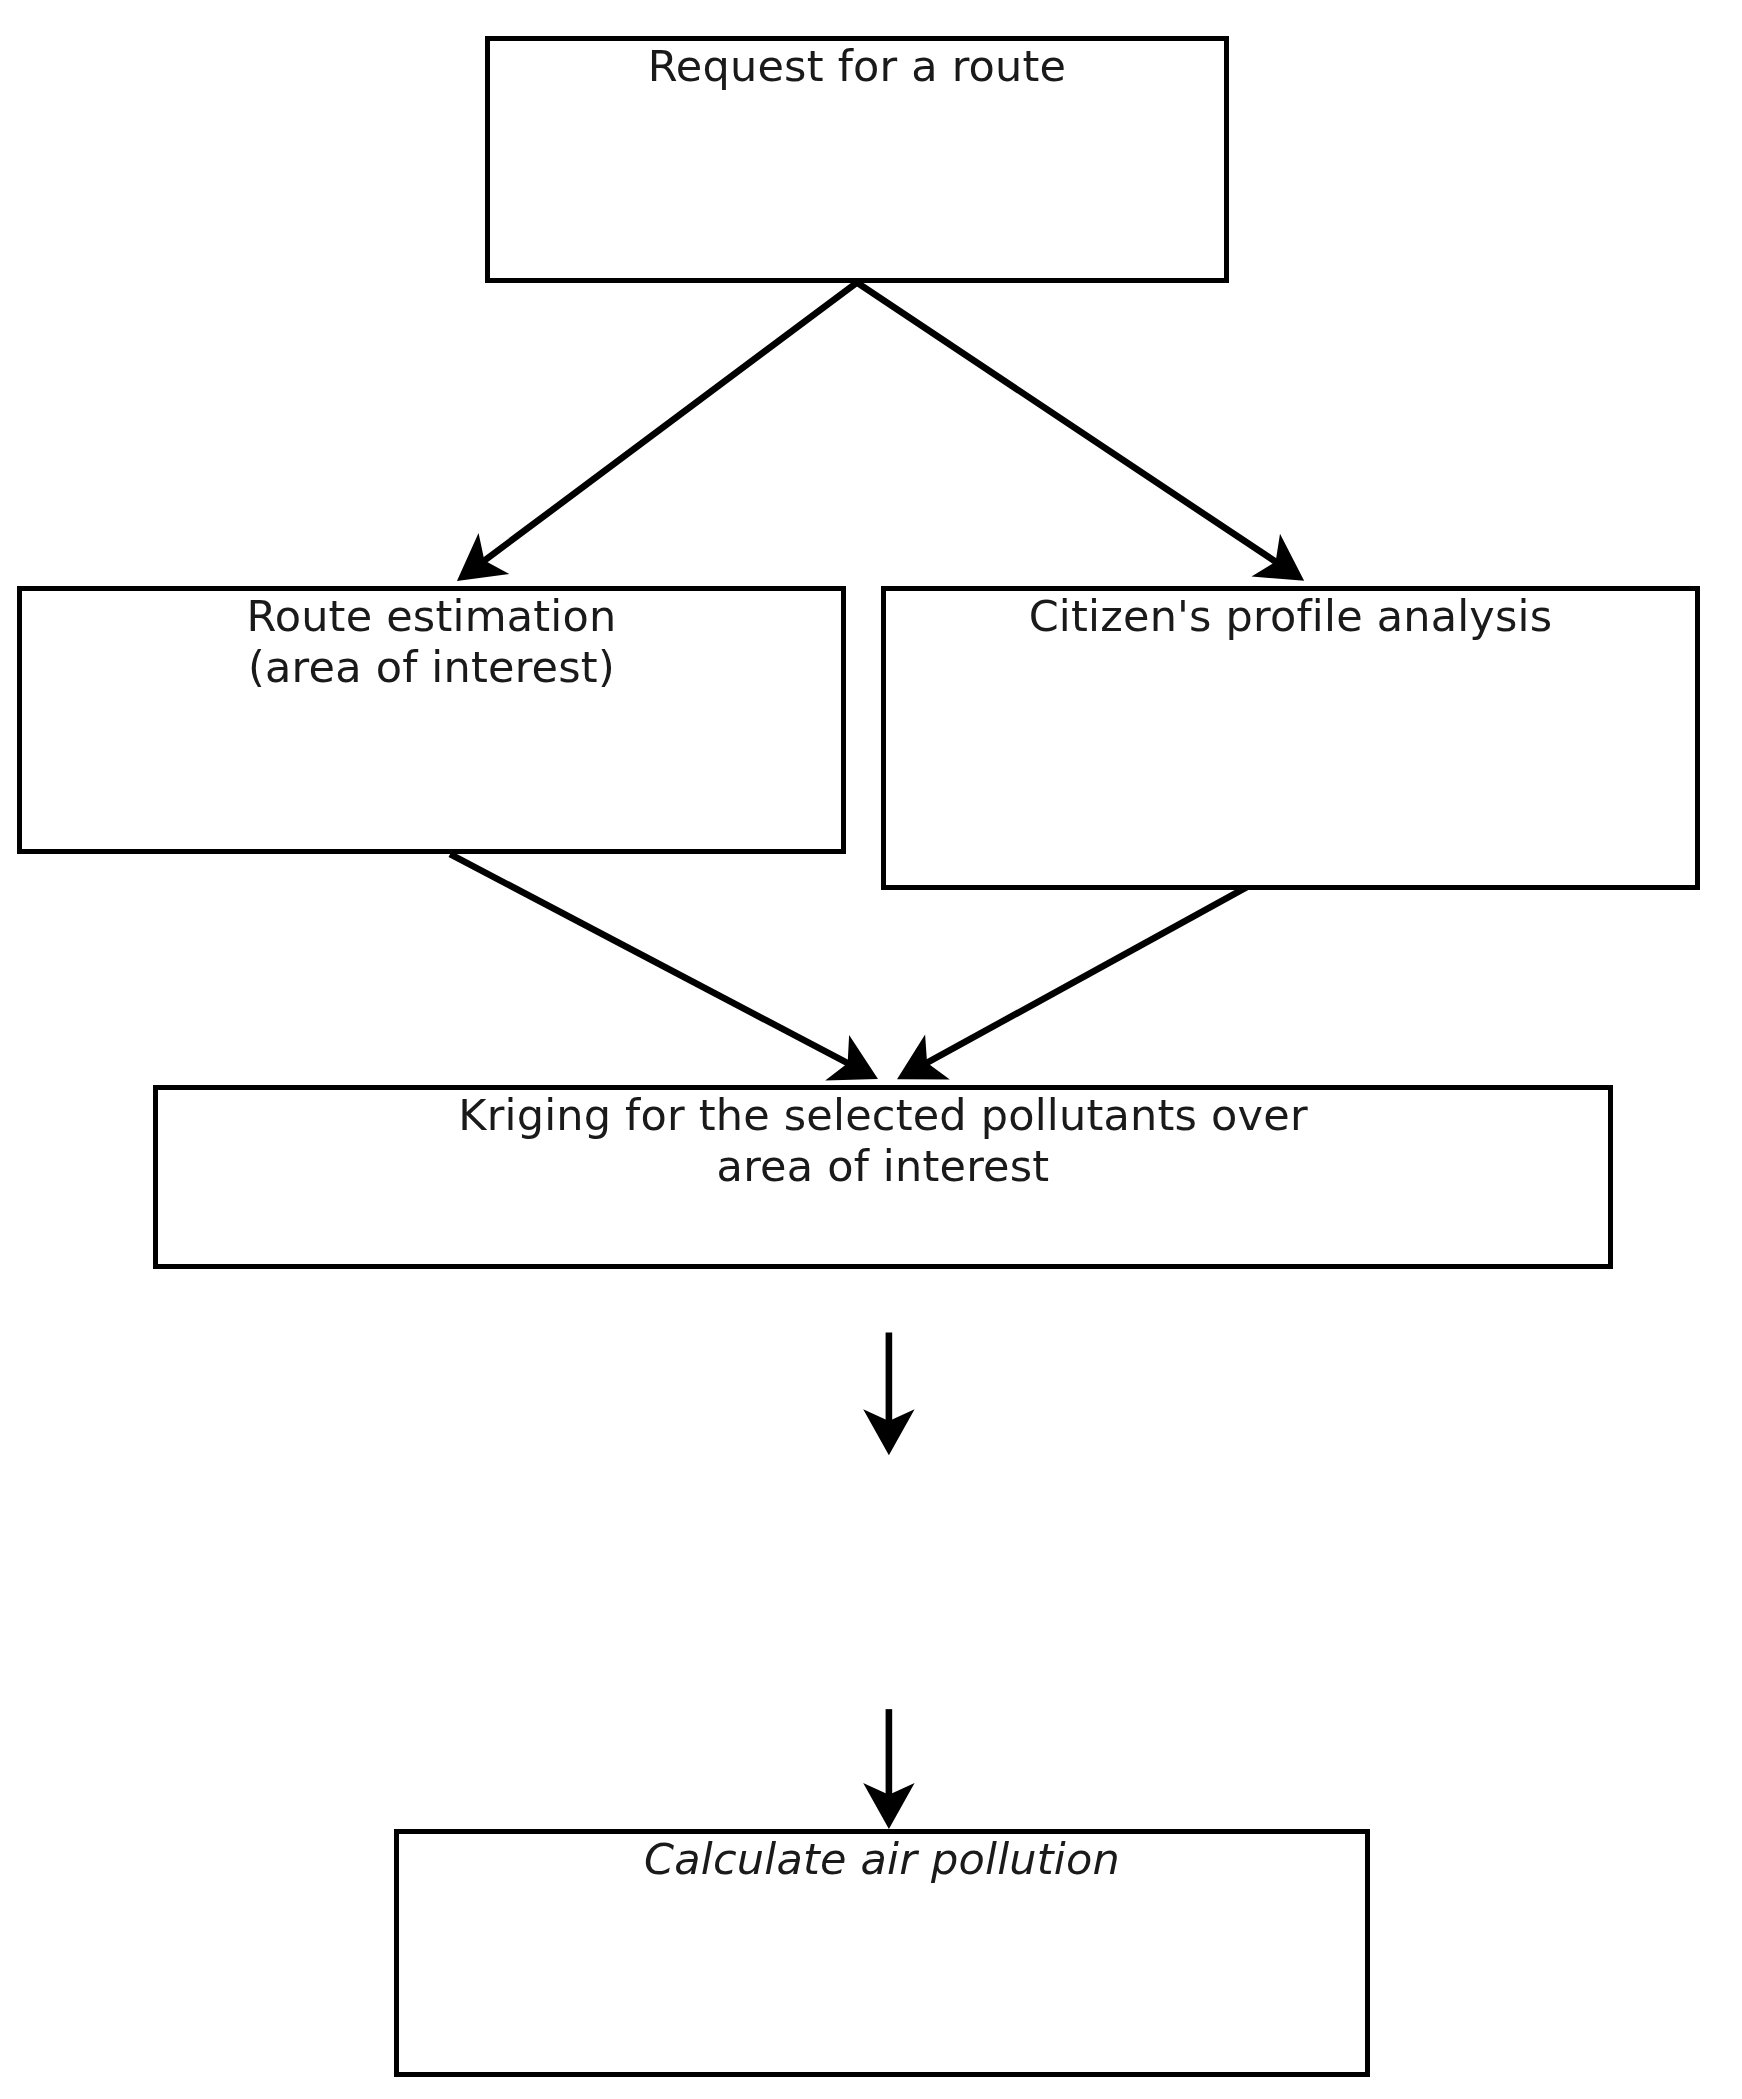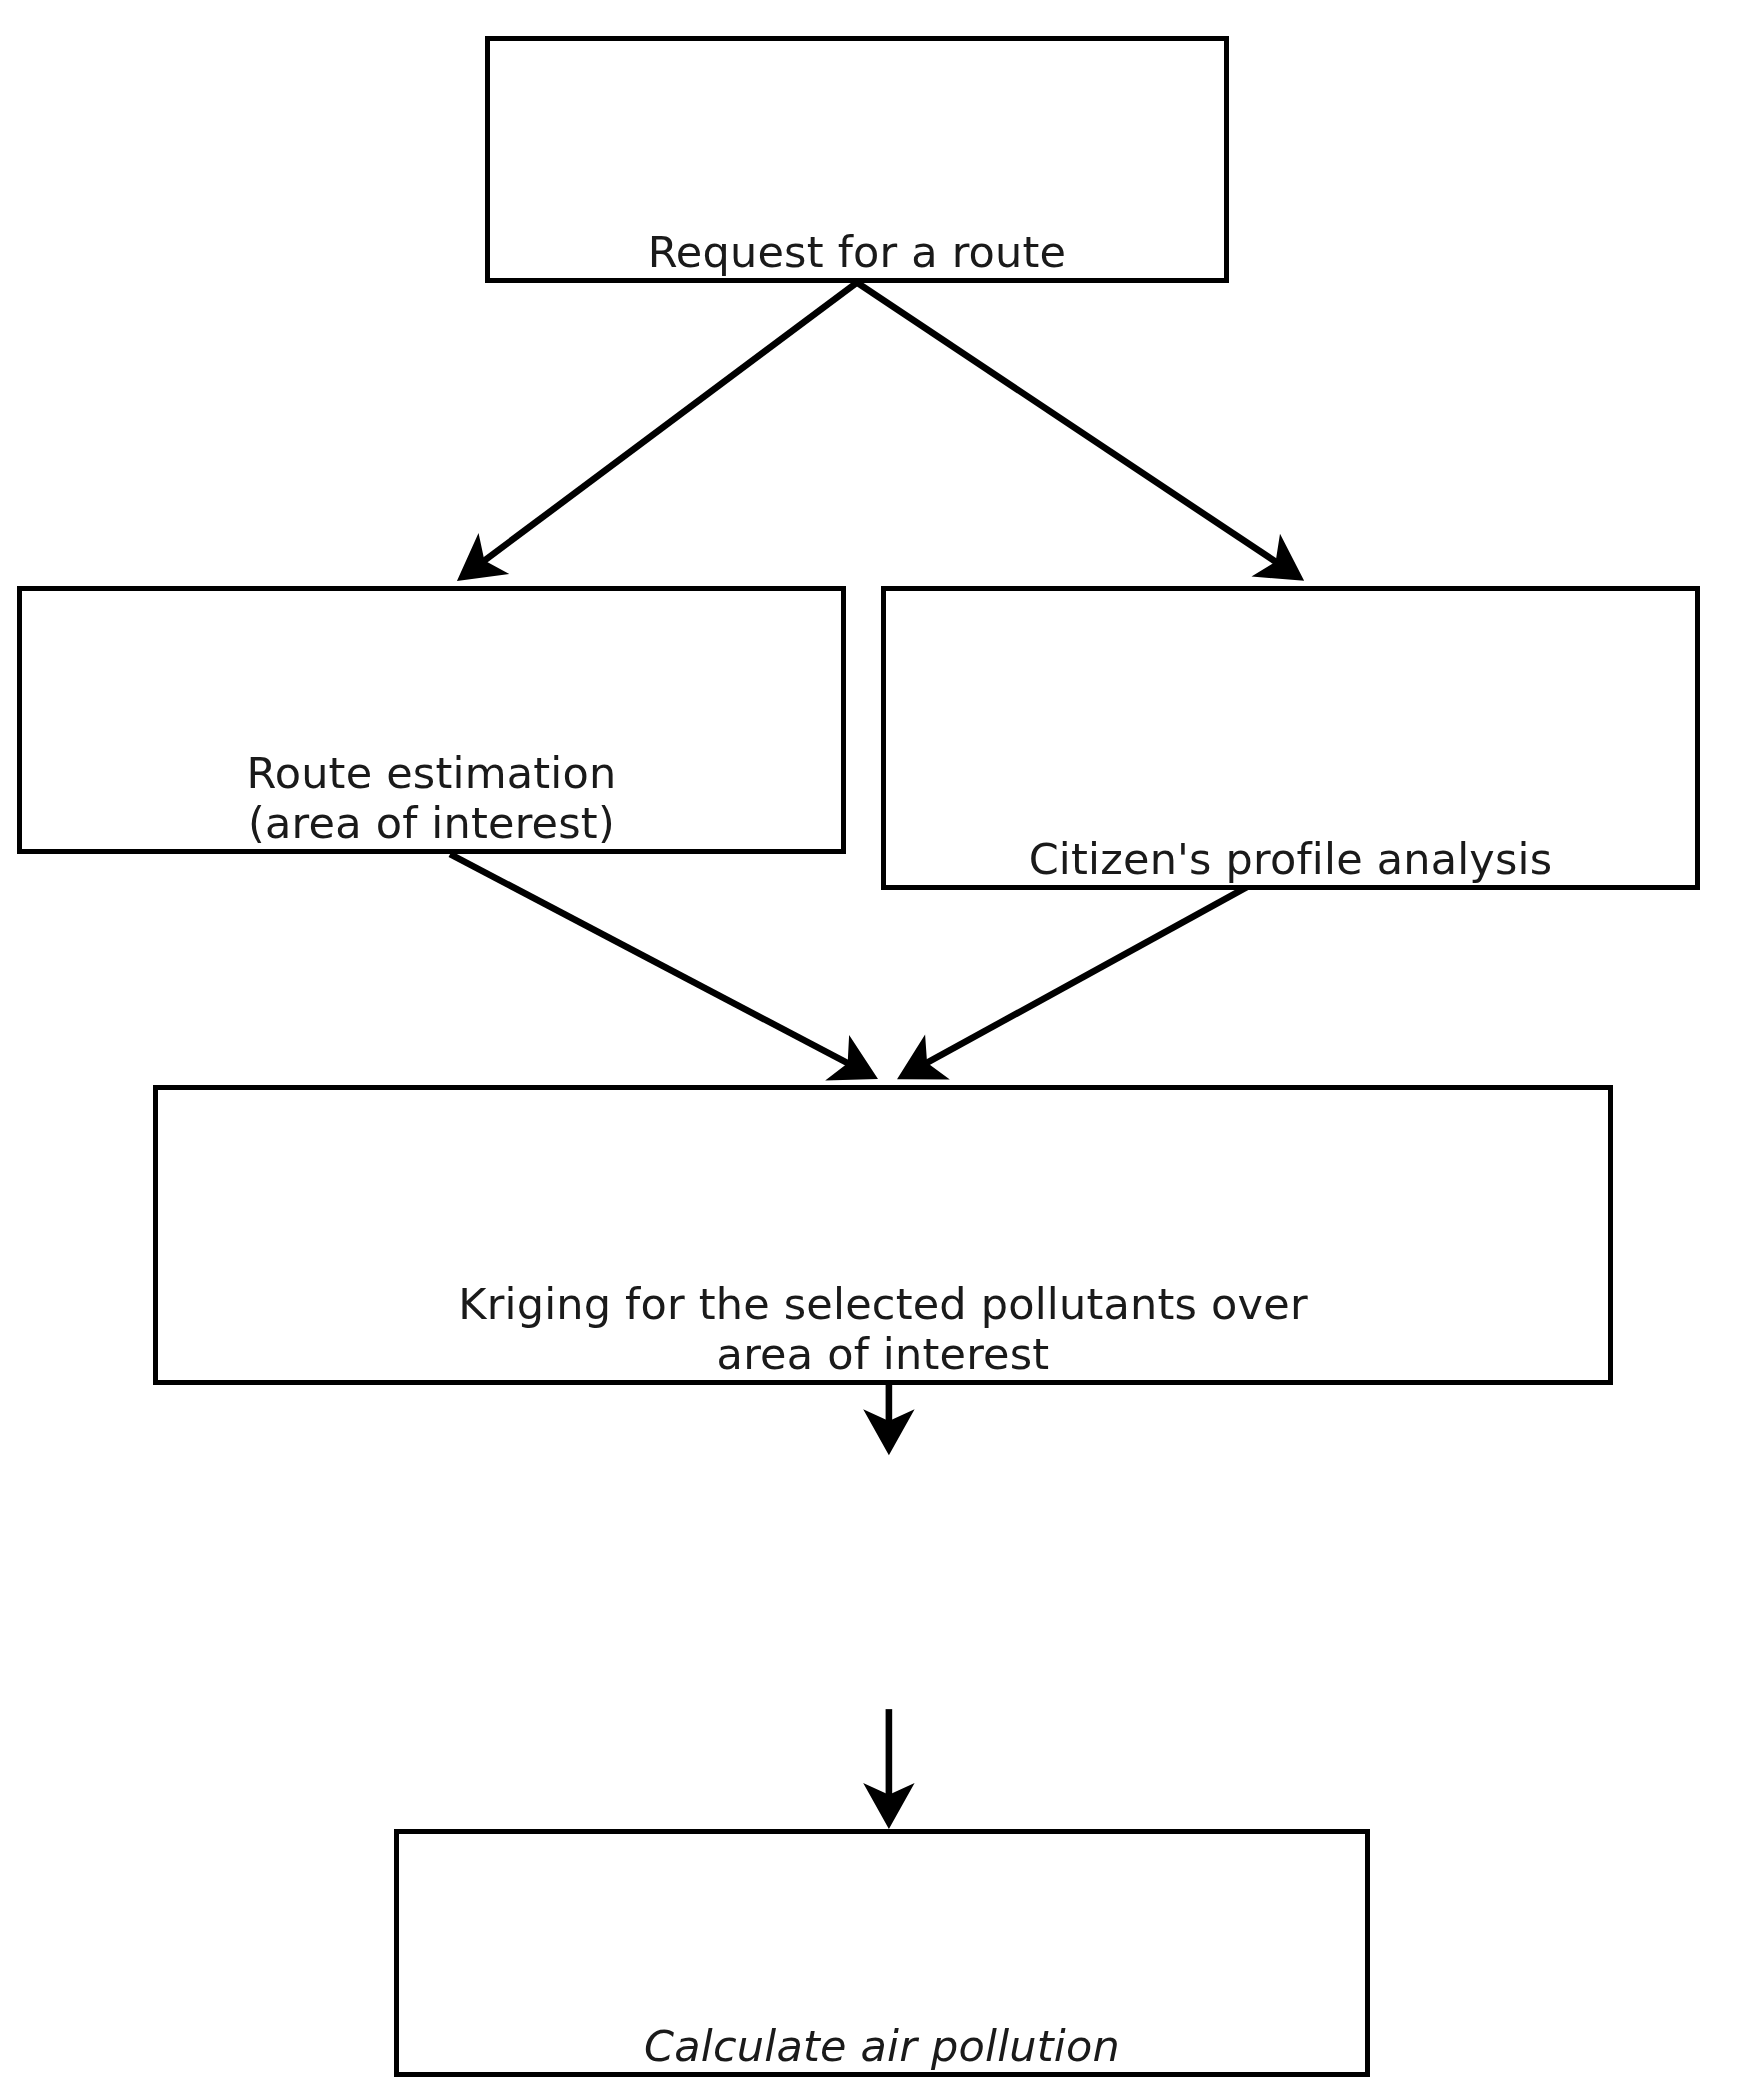--- a/index.html
+++ b/index.html
@@ -25,21 +25,21 @@
     width: 1742px;
     height: 2100px;
     display: block;
   }
   .node-box {
     position: absolute;
     box-sizing: border-box;
     background: #ffffff;
     border: 5.6px solid #000000;
     display: flex;
-    align-items: flex-end;
+    align-items: flex-start;
     justify-content: center;
     text-align: center;
   }
   .node-label {
     color: #1a1a1a;
     font-size: 43px;
     line-height: 1.18;
     font-weight: 400;
     letter-spacing: 0.2px;
     white-space: pre-line;
@@ -73,21 +73,21 @@
 
   <div class="node-box" style="left: 17px; top: 586px; width: 829px; height: 268px;">
     <span class="node-label">Route estimation
 (area of interest)</span>
   </div>
 
   <div class="node-box" style="left: 881px; top: 586px; width: 819px; height: 304px;">
     <span class="node-label">Citizen's profile analysis</span>
   </div>
 
-  <div class="node-box" style="left: 153px; top: 1085px; width: 1460px; height: 300px;">
+  <div class="node-box" style="left: 153px; top: 1085px; width: 1460px; height: 184px;">
     <span class="node-label">Kriging for the selected pollutants over
 area of interest</span>
   </div>
 
 
   <div class="node-box" style="left: 394px; top: 1829px; width: 976px; height: 248px; font-style: italic;">
     <span class="node-label">Calculate air pollution</span>
   </div>
 
 </div>

